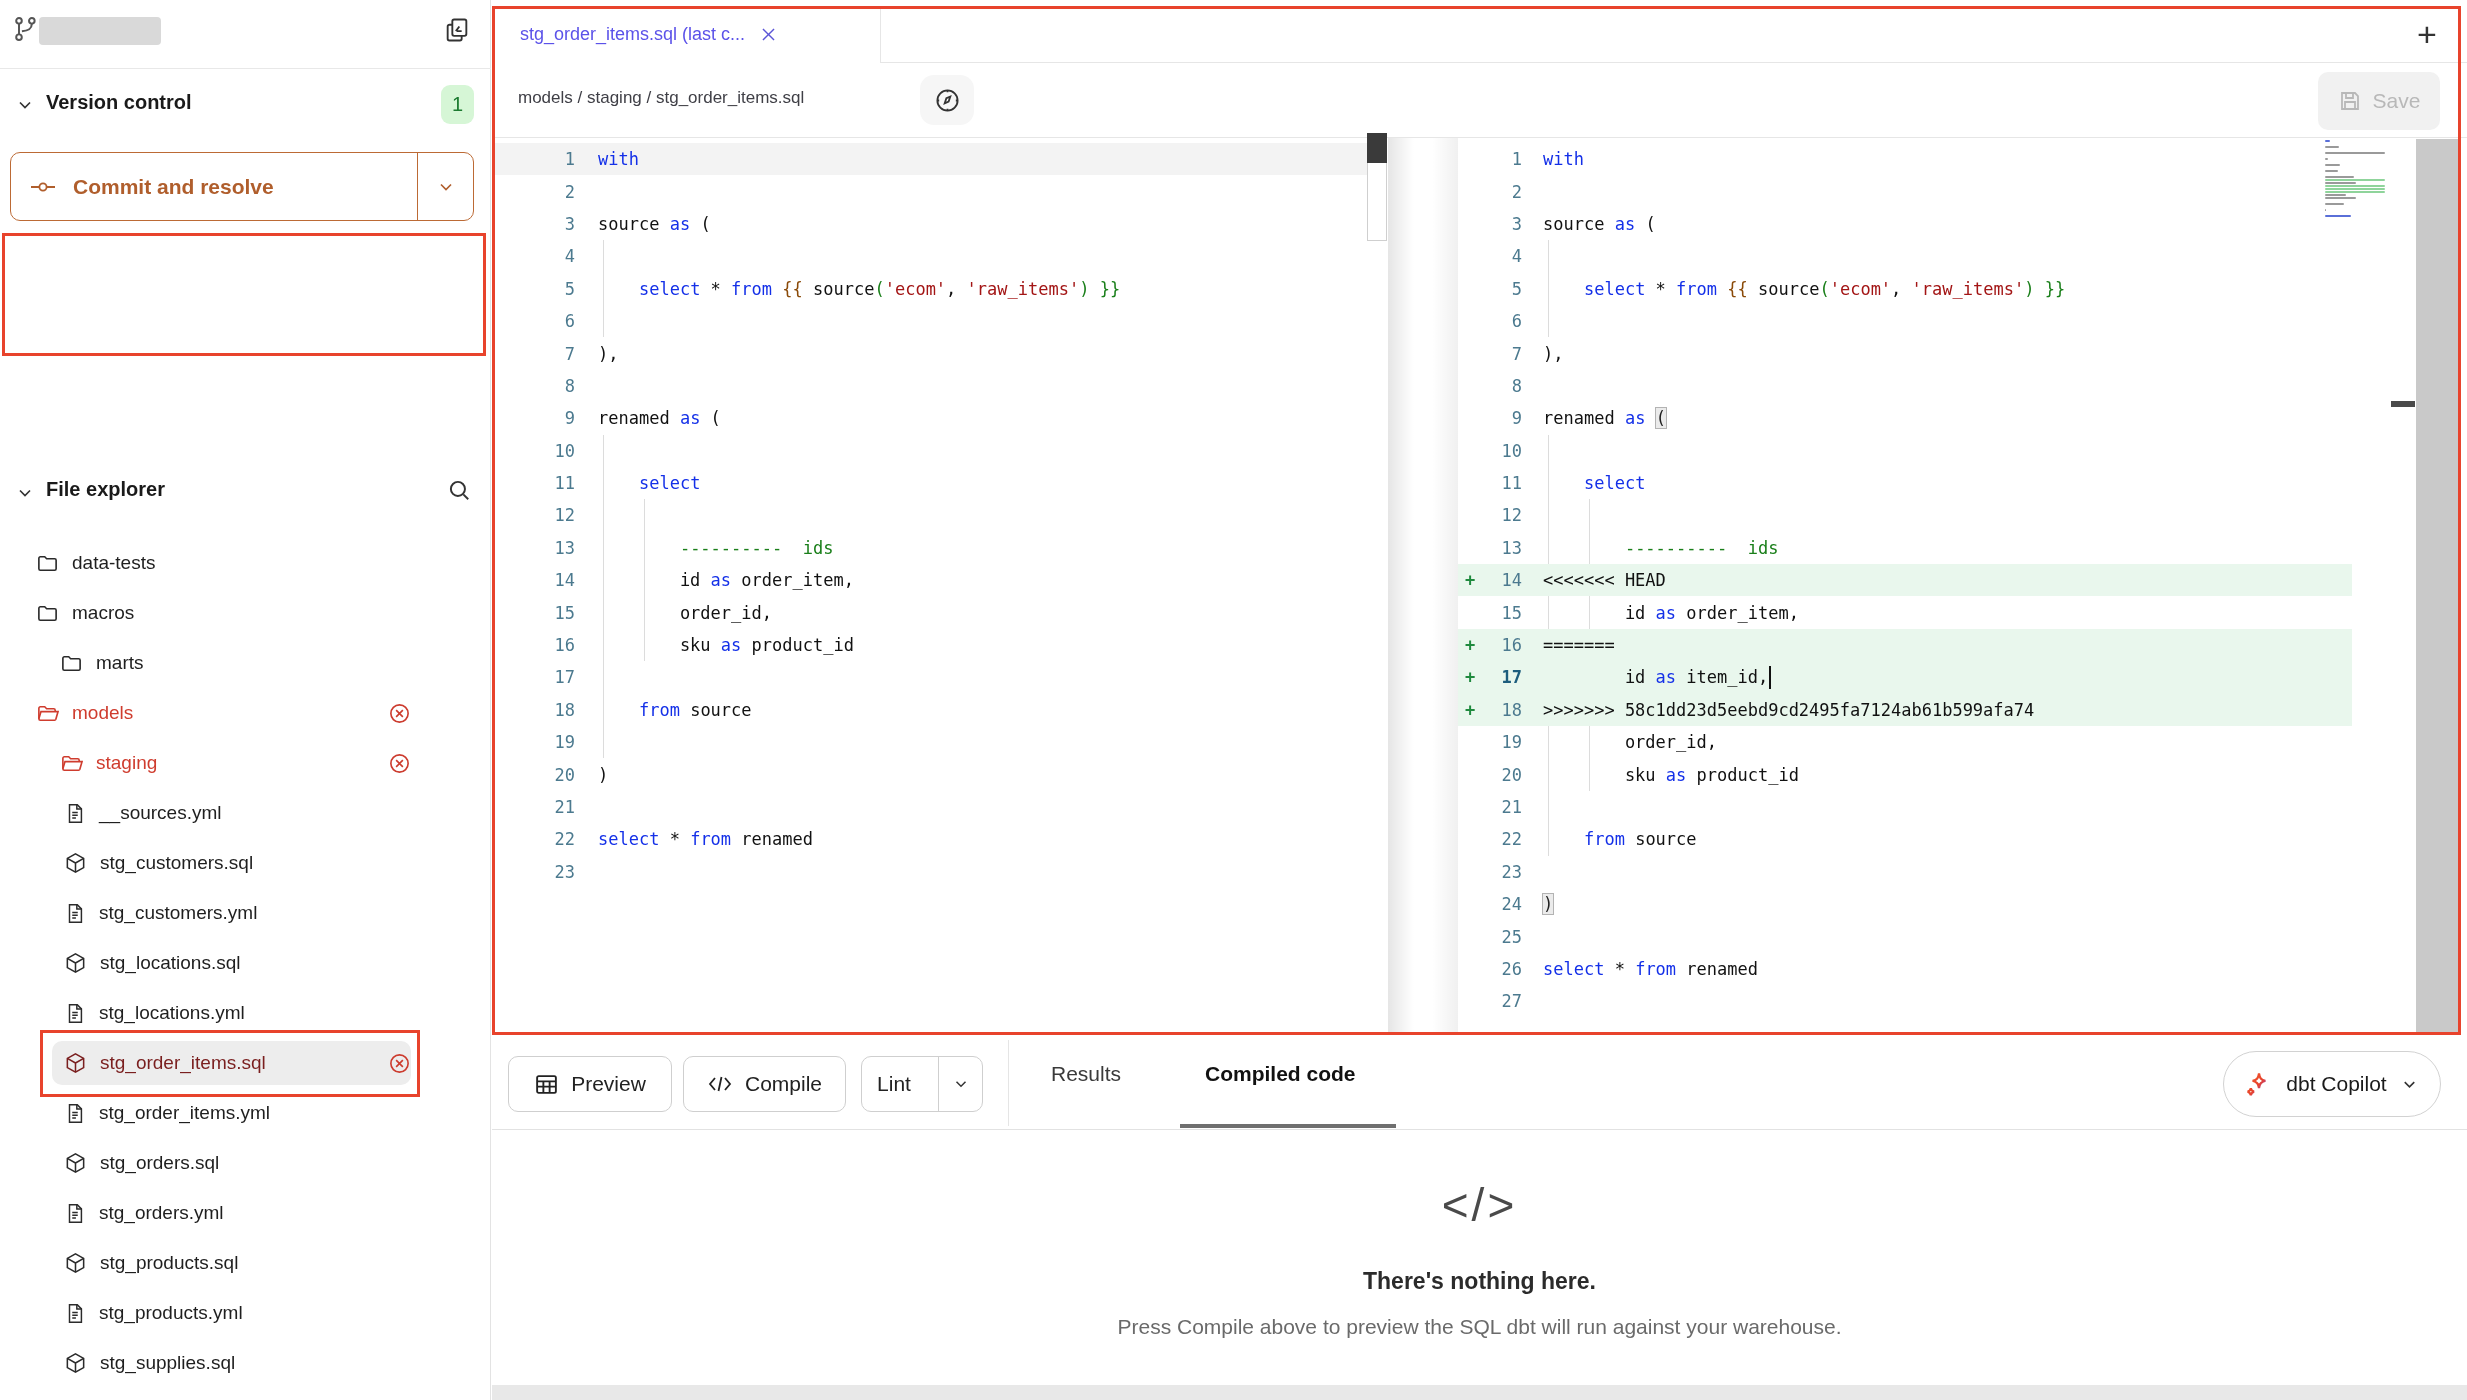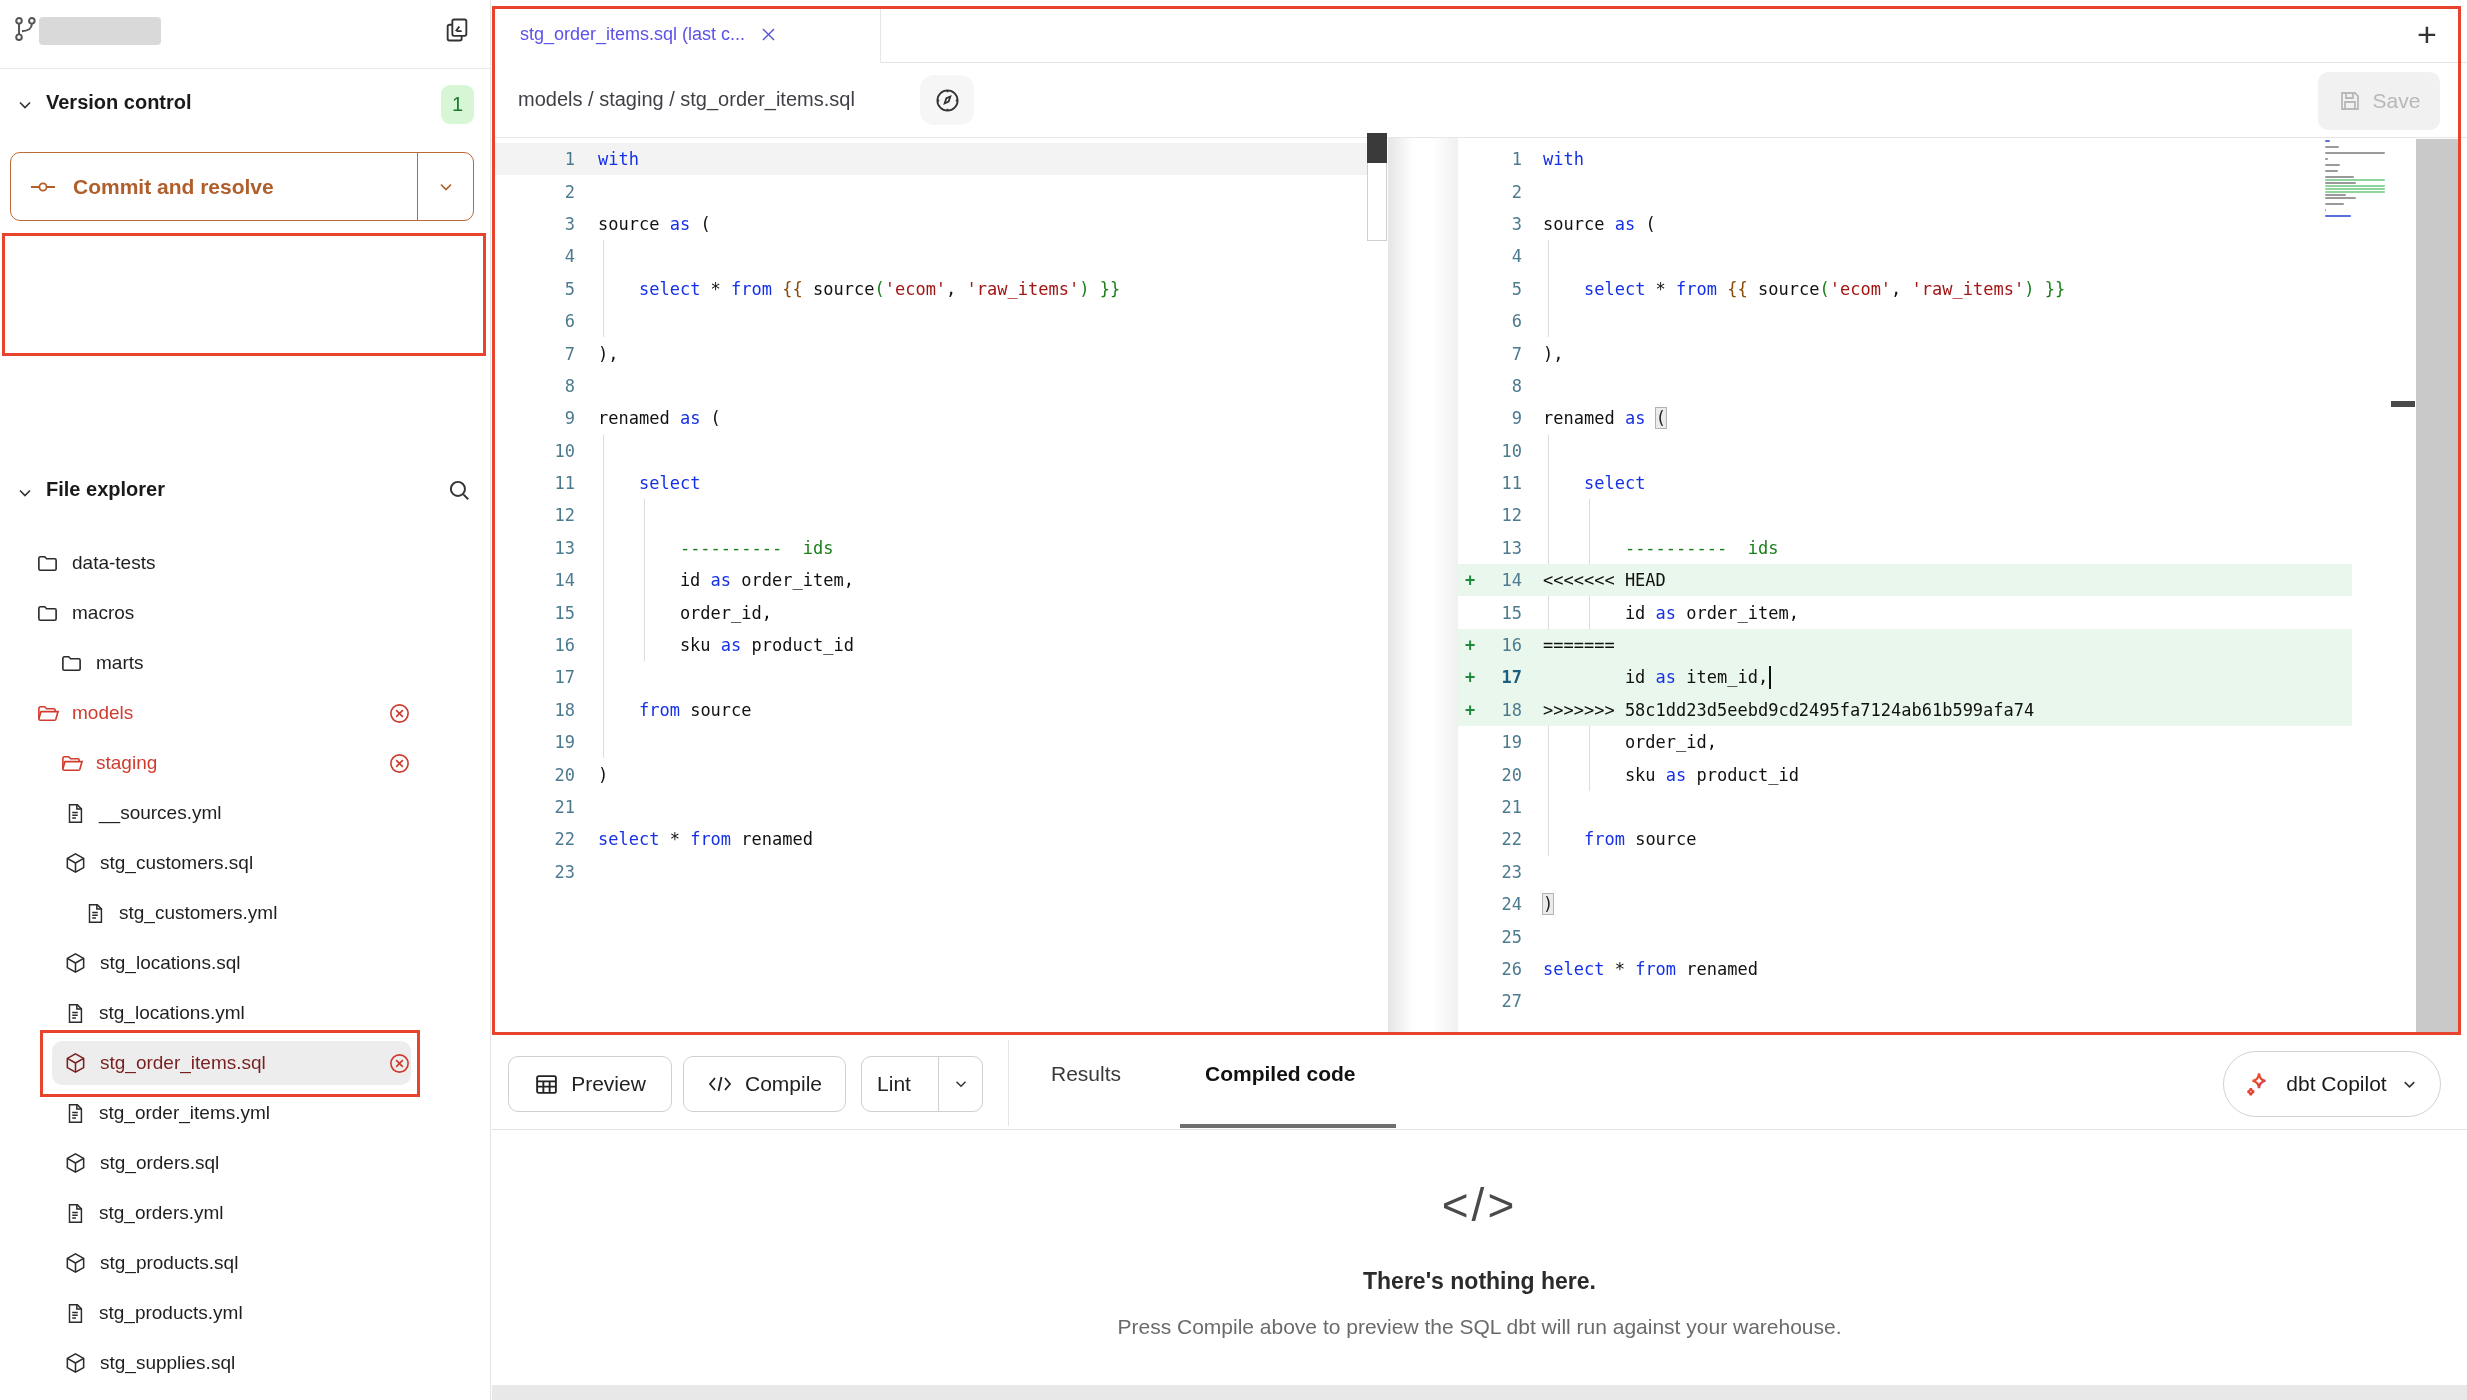--- a/index.html
+++ b/index.html
@@ -46,21 +46,21 @@
 
   
   #tabbar-border{left:881px;top:62px;width:1586px;height:1px;background:#e6e6e6;}
   #tab1{left:493px;top:6px;width:388px;height:57px;border-right:1px solid #e6e6e6;display:flex;align-items:center;
     padding-left:27px;gap:14px;background:#fff;cursor:pointer;}
   #tab1 .tab-title{color:var(--tab-purple);font-size:18px;}
   #tab-close{color:#5b55d6;display:flex;cursor:pointer;}
   #new-tab{left:2405px;top:12px;width:44px;height:44px;font-size:34px;font-weight:300;color:#333;
     display:flex;align-items:center;justify-content:center;cursor:pointer;}
   #crumb-row-border{left:492px;top:137px;width:1975px;height:1px;background:#e6e6e6;}
-  #breadcrumb{left:518px;top:88px;font-size:20px;color:#3f3f46;}
+  #breadcrumb{left:518px;top:88px;font-size:17px;color:#3f3f46;}
   #lineage-btn{left:920px;top:75px;width:54px;height:50px;background:#f6f6f6;border-radius:14px;
     display:flex;align-items:center;justify-content:center;color:#333;cursor:pointer;}
   #save-btn{left:2318px;top:72px;width:122px;height:58px;background:#f1f1f1;border-radius:10px;display:flex;
     align-items:center;justify-content:center;gap:11px;color:#b8b8b8;font-size:21px;}
 
   
   .pane{position:absolute;top:138px;height:897px;overflow:hidden;font-family:"DejaVu Sans Mono",monospace;
     font-size:17px;background:#fff;padding-top:5px;}
   #left-pane{left:492px;width:875px;}
   #right-pane{left:1458px;width:932px;}
@@ -265,21 +265,21 @@
         </div>
         <div class="tree-row" style="padding-left: 64px;">
           <span class="t-icon">
             <svg width="23" height="24" viewBox="0 0 24 24" fill="none" stroke="currentColor" stroke-width="1.6">
               <path d="M12 2.5 20.5 7.25 V16.75 L12 21.5 3.5 16.75 V7.25 Z"></path>
               <path d="M3.5 7.25 12 12 20.5 7.25 M12 12 V21.5"></path>
             </svg>
           </span>
           <span class="t-label">stg_customers.sql</span>
         </div>
-        <div class="tree-row" style="padding-left: 84px;">
+        <div class="tree-row" style="padding-left: 64px;">
           <span class="t-icon">
             <svg width="22" height="23" viewBox="0 0 24 24" fill="none" stroke="currentColor" stroke-width="1.6">
               <path d="M6 2.5h8.5L19 7v14.5H6z"></path>
               <path d="M14 2.5V7h5"></path>
               <path d="M9 11h6M9 14h6M9 17h4"></path>
             </svg>
           </span>
           <span class="t-label">stg_customers.yml</span>
         </div>
         <div class="tree-row" style="padding-left: 64px;">

